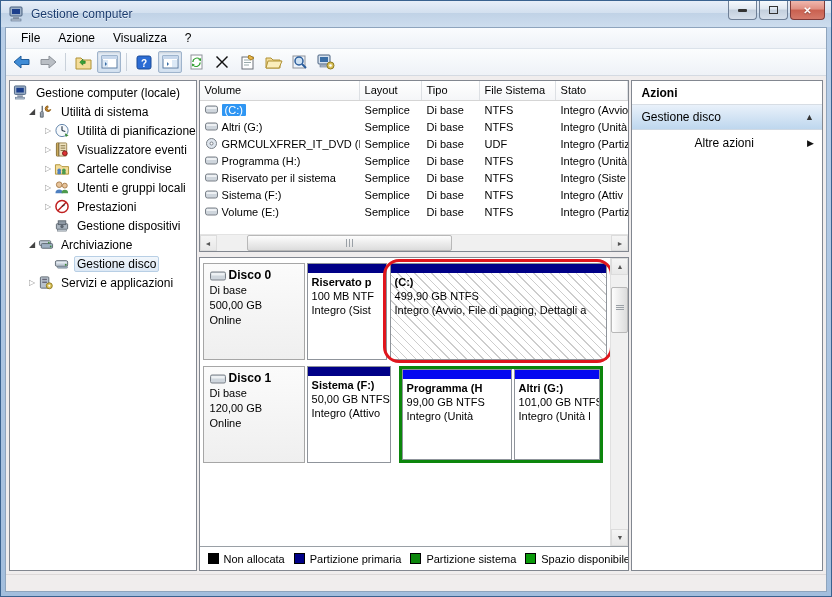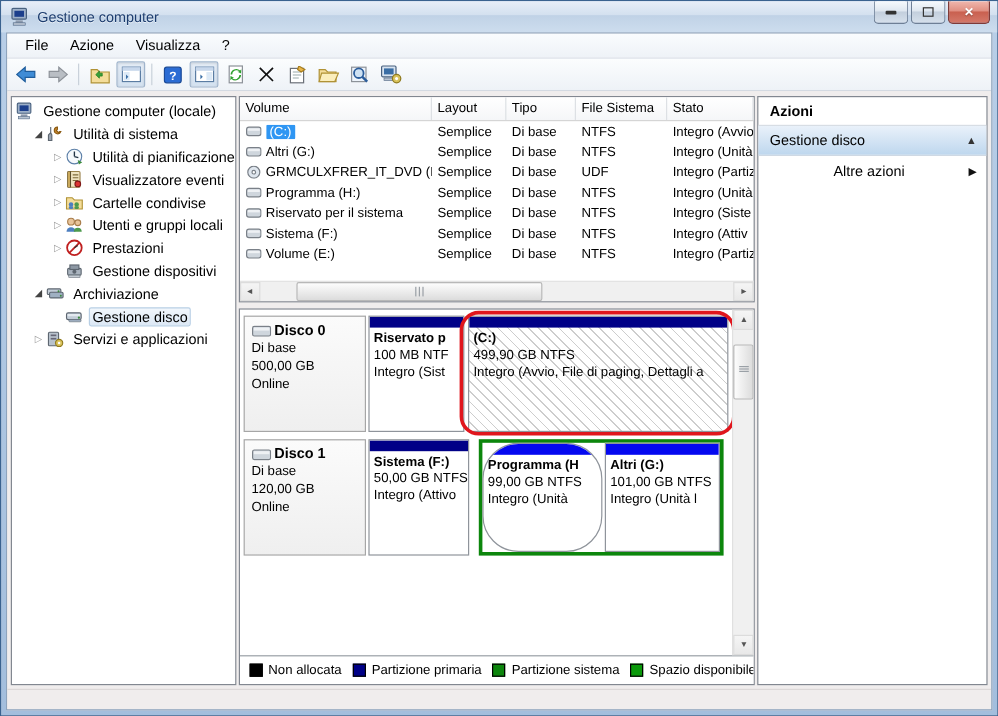--- a/index.html
+++ b/index.html
@@ -528,21 +528,21 @@
               <div class="part-area">
                 <div class="pbox" style="left:1px; width:84px;">
                   <div class="pbar navy"></div>
                   <div class="ptext">
                     <div class="pname">Sistema  (F:)</div>
                     <div>50,00 GB NTFS</div>
                     <div>Integro (Attivo</div>
                   </div>
                 </div>
                 <div class="green-wrap" style="left:93px; right:4px;">
-                  <div class="pbox" style="width:100px;border-radius:30px;">
+                  <div class="pbox" style="width:110px;">
                     <div class="pbar blue"></div>
                     <div class="ptext">
                       <div class="pname">Programma  (H</div>
                       <div>99,00 GB NTFS</div>
                       <div>Integro (Unità</div>
                     </div>
                   </div>
                   <div class="pbox" style="flex:1;">
                     <div class="pbar blue"></div>
                     <div class="ptext">

